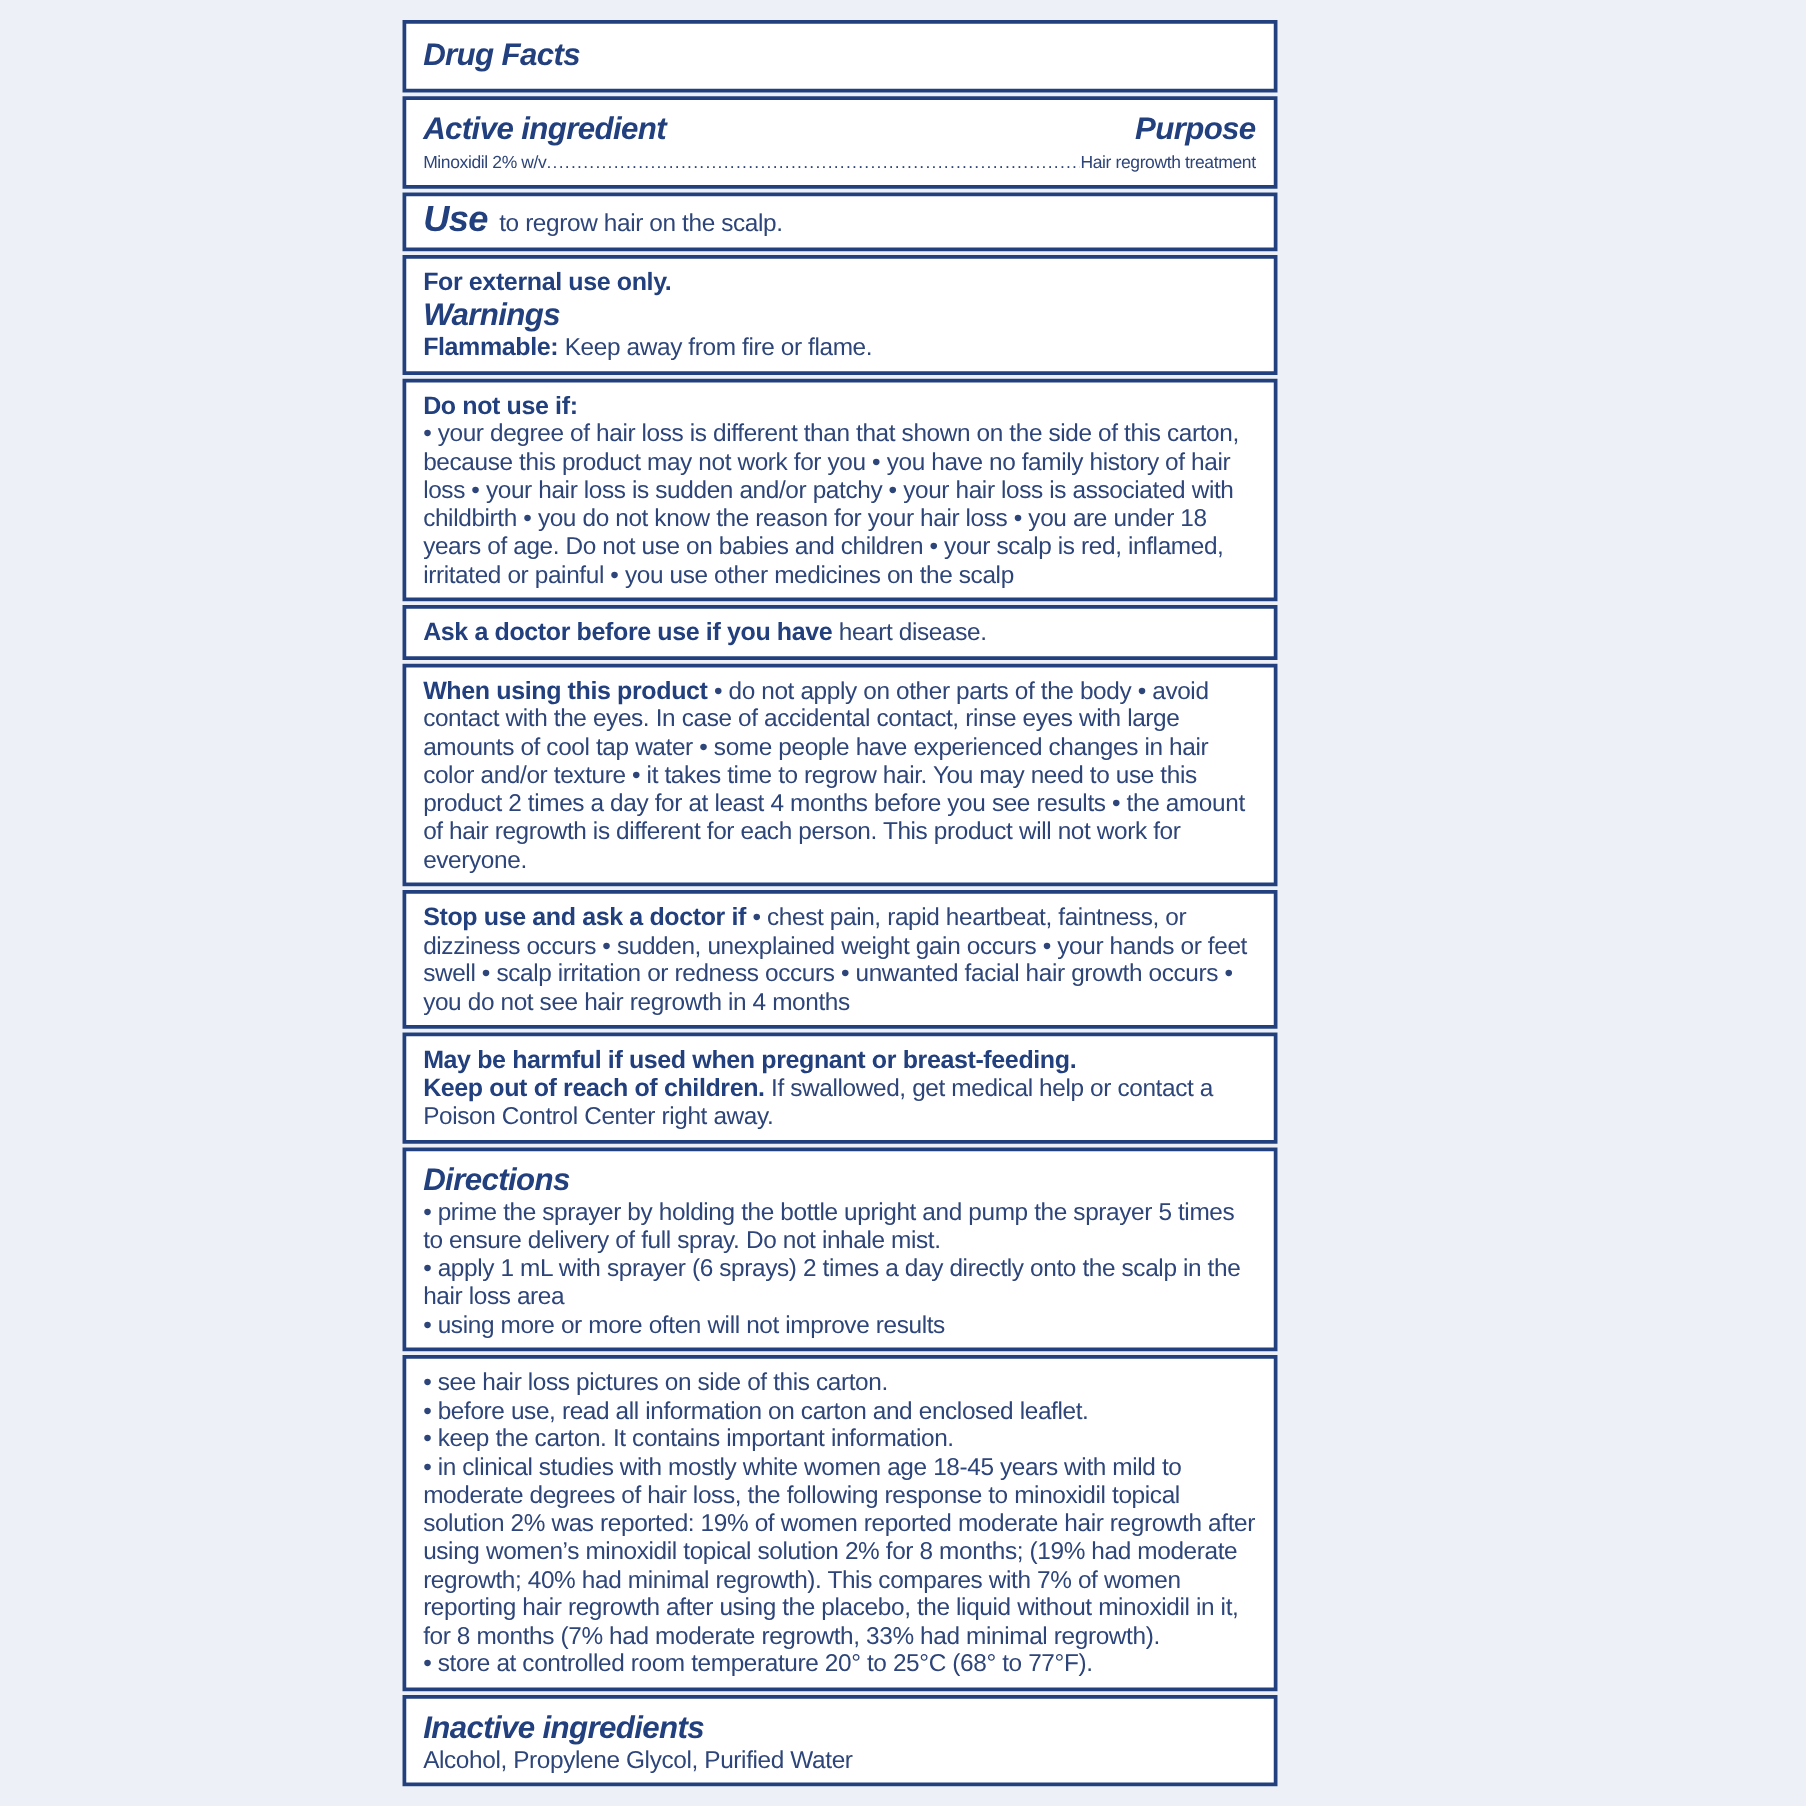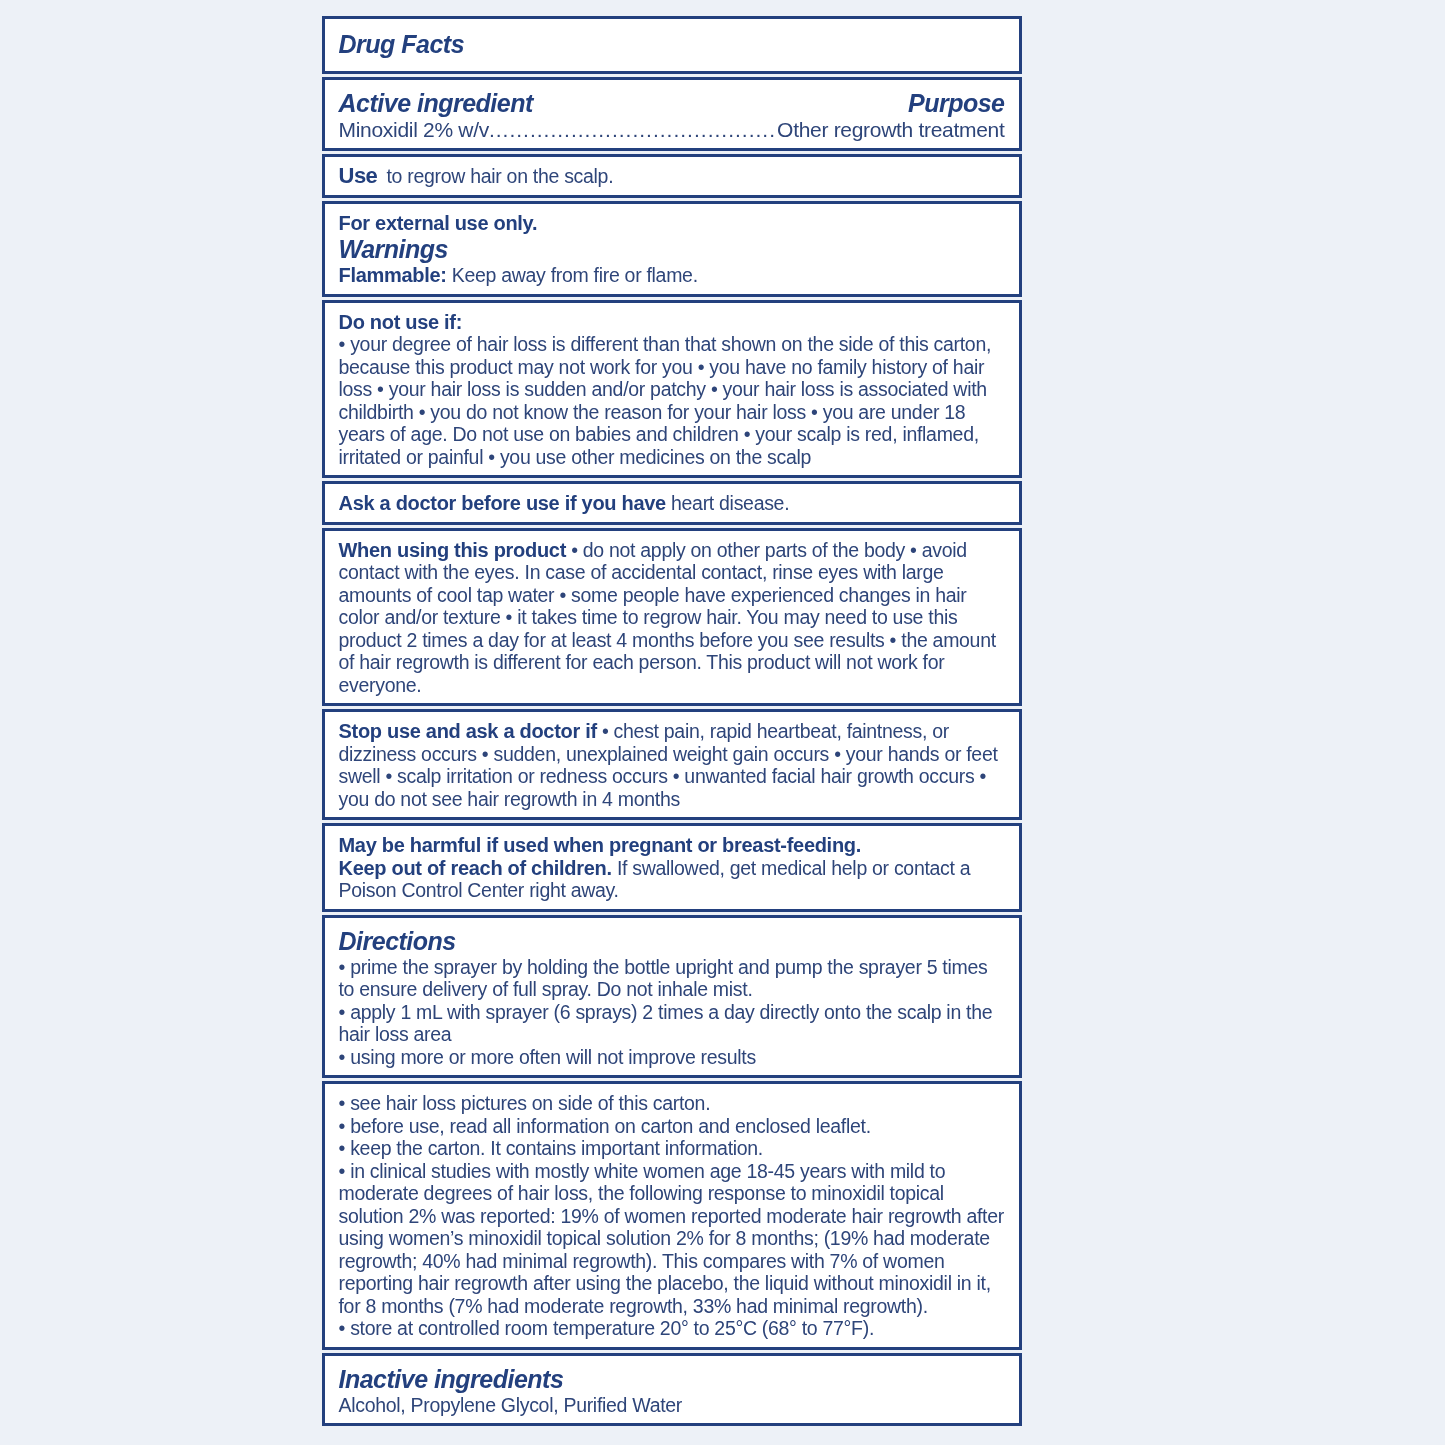--- a/index.html
+++ b/index.html
@@ -46,40 +46,41 @@
   .run.title {
     font-weight: bold;
     font-style: italic;
     font-size: 25px;
     line-height: 30px;
     color: var(--navy);
     letter-spacing: -0.5px;
   }
   .run.title-inline {
     font-weight: bold;
-    font-size: 22px;
+    font-style: italic;
+    font-size: 29px;
     color: var(--navy);
     letter-spacing: -0.5px;
     padding-right: 4px;
   }
   .run.bold {
     font-weight: bold;
     color: var(--navy);
     font-size: 20px;
   }
   .two-col {
     display: flex;
     justify-content: space-between;
     align-items: baseline;
   }
   .leader-row {
     display: flex;
     align-items: flex-start;
     color: var(--body-text);
-    font-size: 21px;
+    font-size: 14px;
     line-height: 23px;
     letter-spacing: -0.3px;
   }
   .leader-dots {
     flex: 1;
     overflow: hidden;
     white-space: nowrap;
     letter-spacing: 1px;
   }
   .leader-dots::after {
@@ -95,21 +96,21 @@
         <p class="line"><span class="run title">Drug Facts</span></p>
       </section>
       <section class="box">
         <div class="two-col">
           <span class="run title">Active ingredient</span>
           <span class="run title">Purpose</span>
         </div>
         <div class="leader-row">
           <span>Minoxidil 2% w/v</span>
           <span class="leader-dots"></span>
-          <span>Other regrowth treatment</span>
+          <span>Hair regrowth treatment</span>
         </div>
       </section>
       <section class="box">
         <p class="line"><span class="run title-inline">Use</span><span class="run plain"> to regrow hair on the scalp.</span></p>
       </section>
       <section class="box">
         <p class="line"><span class="run bold">For external use only.</span></p>
         <p class="line"><span class="run title">Warnings</span></p>
         <p class="line"><span class="run bold">Flammable:</span><span class="run plain"> Keep away from fire or flame.</span></p>
       </section>

